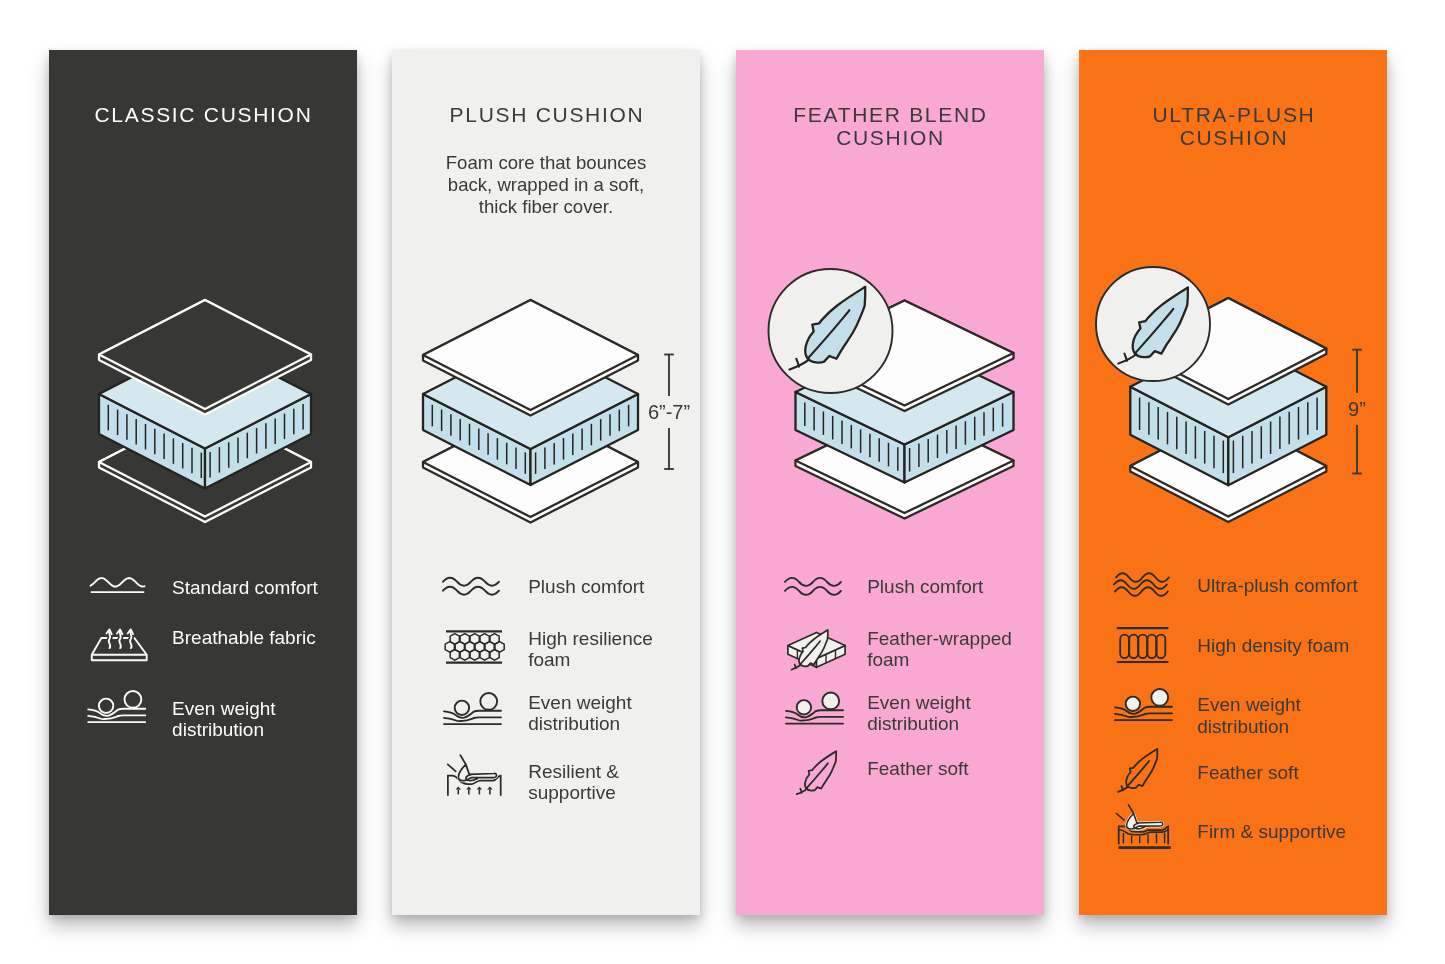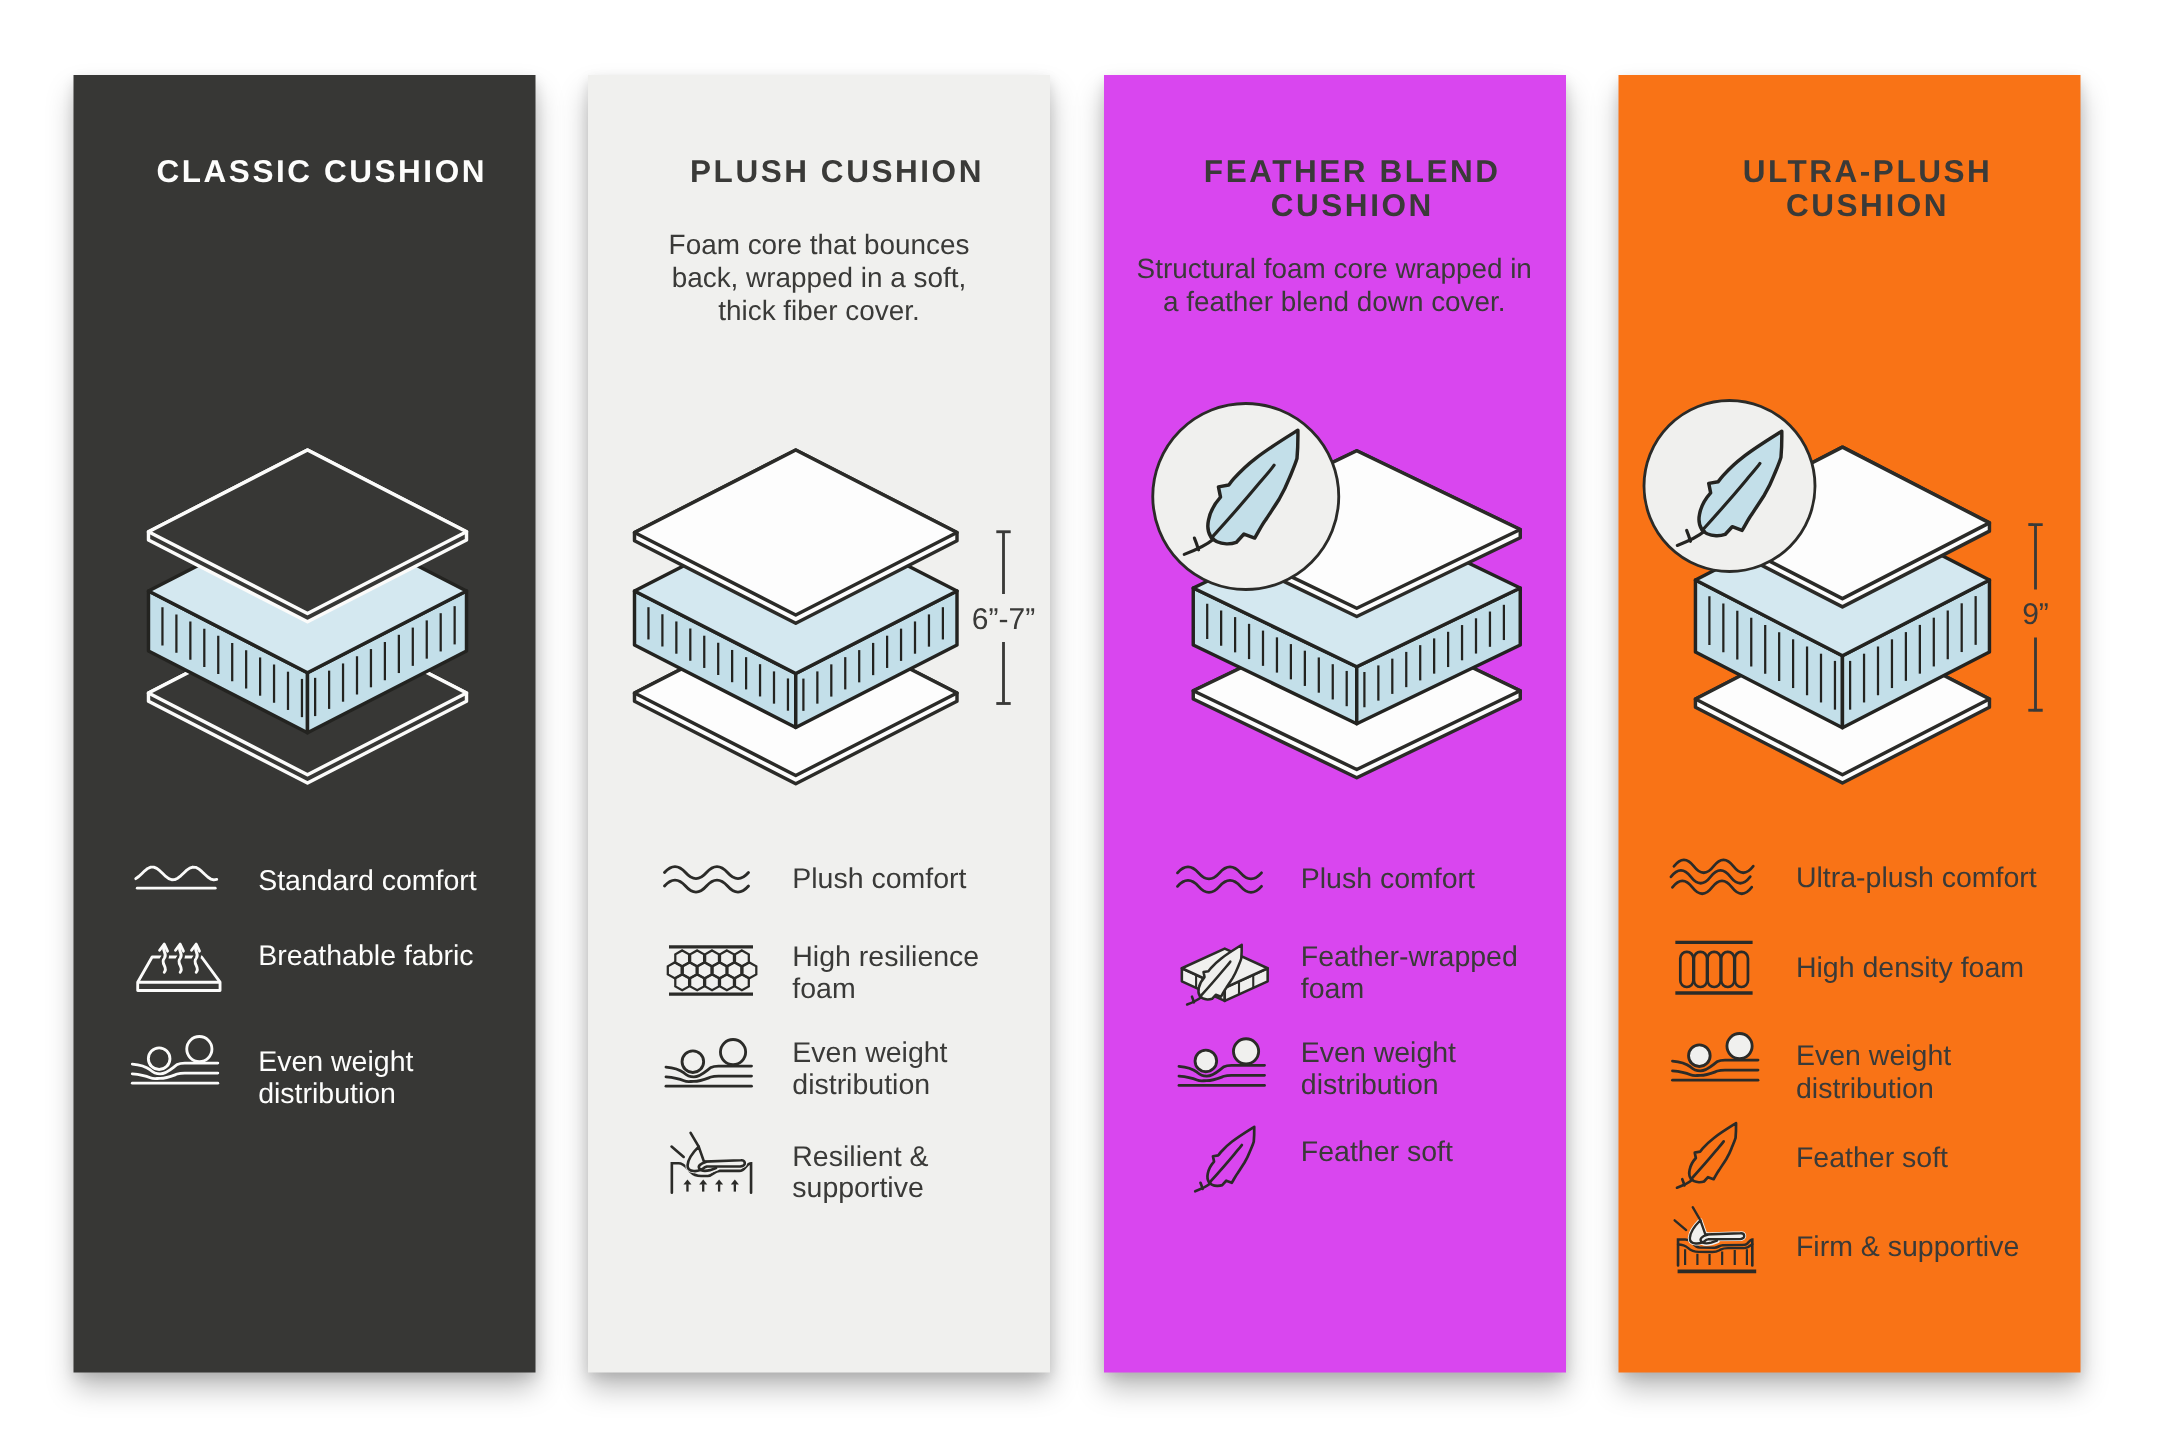--- a/index.html
+++ b/index.html
@@ -1,20 +1,20 @@
 <!DOCTYPE html>
 <html><head><meta charset="utf-8">
 <style>
 * { margin:0; padding:0; box-sizing:border-box; }
 html,body { width:1445px; height:964px; background:#ffffff; overflow:hidden;
   font-family:"Liberation Sans", sans-serif; -webkit-font-smoothing:antialiased; }
 .panel { position:absolute; top:50px; width:308px; height:865px;
   box-shadow:0 11px 18px rgba(0,0,0,0.26), 0 3px 8px rgba(0,0,0,0.12); }
-.title { position:absolute; top:54.2px; left:12px; width:308px; text-align:center;
-  font-size:21px; font-weight:bold; letter-spacing:1.7px; line-height:22.5px; }
+.title { position:absolute; top:54.2px; left:1px; width:308px; text-align:center;
+  font-size:21px; font-weight:normal; letter-spacing:1.7px; line-height:22.5px; }
 .desc { position:absolute; left:0; width:308px; text-align:center;
   font-size:18.6px; line-height:22px; }
 .lbl { position:absolute; font-size:19px; line-height:21.6px; white-space:nowrap; }
 </style></head>
 <body>
 <div class="panel" style="left:48.5px;background:#373735">
     <div class="title" style="color:#fdfdfc">CLASSIC CUSHION</div>
     <svg width="308" height="865" viewBox="0 0 308 865" style="position:absolute;left:0;top:0">
       <path d="M 50.0,412.0 L 50.0,417.5 L 156.0,472.0 L 262.0,417.5 L 262.0,412.0 L 156.0,357.5 Z" fill="#373735" stroke="#fbfbfa" stroke-width="2.3" stroke-linejoin="round"></path>
       <path d="M 50.0,412.0 L 156.0,357.5 L 262.0,412.0 L 156.0,466.5 Z" fill="#373735" stroke="#fbfbfa" stroke-width="2.3" stroke-linejoin="round"></path>
@@ -147,23 +147,22 @@
       <line x1="87.4" y1="744.4" x2="87.4" y2="739.4" stroke="#2b2b28" stroke-width="1.55"></line>
       <path d="M84.7,739.5999999999999 L87.4,736.4 L90.10000000000001,739.5999999999999 Z" fill="#2b2b28" stroke="none"></path>
       <line x1="97.9" y1="744.4" x2="97.9" y2="739.4" stroke="#2b2b28" stroke-width="1.55"></line>
       <path d="M95.2,739.5999999999999 L97.9,736.4 L100.60000000000001,739.5999999999999 Z" fill="#2b2b28" stroke="none"></path>
     </svg>
     <div class="lbl" style="left:136.2px;top:526.2px;color:#3a3a38">Plush comfort</div>
     <div class="lbl" style="left:136.2px;top:577.5px;color:#3a3a38">High resilience<br>foam</div>
     <div class="lbl" style="left:136.2px;top:641.8px;color:#3a3a38">Even weight<br>distribution</div>
     <div class="lbl" style="left:136.2px;top:710.6px;color:#3a3a38">Resilient &amp;<br>supportive</div>
   </div>
-<div class="panel" style="left:735.5px;background:#d946ef">
+<div class="panel" style="left:735.5px;background:#f9a8d4">
     <div class="title" style="color:#3a3a38">FEATHER BLEND<br>CUSHION</div>
-    <div class="desc" style="top:118px;color:#3a3a38">Structural foam core wrapped in<br>a feather blend down cover.</div>
     <svg width="308" height="865" viewBox="0 0 308 865" style="position:absolute;left:0;top:0">
       <path d="M 59.5,410.5 L 59.5,416.0 L 168.5,468.5 L 277.5,416.0 L 277.5,410.5 L 168.5,358.0 Z" fill="#fdfdfd" stroke="#2b2b28" stroke-width="2.3" stroke-linejoin="round"></path>
       <path d="M 59.5,410.5 L 168.5,358.0 L 277.5,410.5 L 168.5,463.0 Z" fill="#fdfdfd" stroke="#2b2b28" stroke-width="2.3" stroke-linejoin="round"></path>
       <polygon points="59.5,342.0 168.5,394.5 168.5,432.5 59.5,380.0" fill="#c3dfe9" stroke="#232320" stroke-width="2.3" stroke-linejoin="round"></polygon>
       <polygon points="168.5,394.5 277.5,342.0 277.5,380.0 168.5,432.5" fill="#c3dfe9" stroke="#232320" stroke-width="2.3" stroke-linejoin="round"></polygon>
       <polygon points="168.5,289.5 277.5,342.0 168.5,394.5 59.5,342.0" fill="#d4e8f0" stroke="#232320" stroke-width="2.3" stroke-linejoin="round"></polygon>
       <line x1="68.8" y1="352.5" x2="68.8" y2="376.0" stroke="#232320" stroke-width="1.5"></line>
       <line x1="78.1" y1="357.0" x2="78.1" y2="380.5" stroke="#232320" stroke-width="1.5"></line>
       <line x1="87.4" y1="361.4" x2="87.4" y2="384.9" stroke="#232320" stroke-width="1.5"></line>
       <line x1="96.7" y1="365.9" x2="96.7" y2="389.4" stroke="#232320" stroke-width="1.5"></line>

